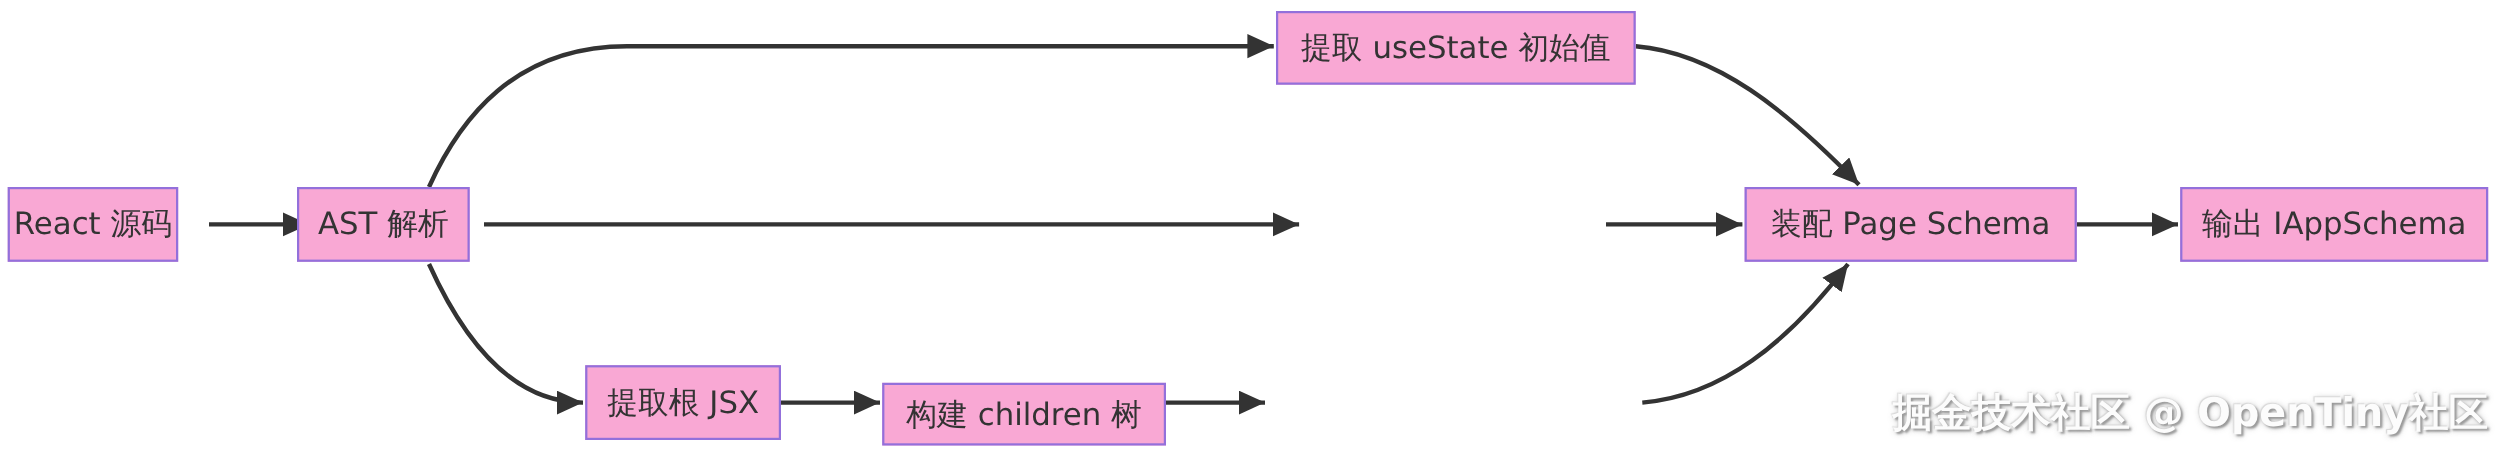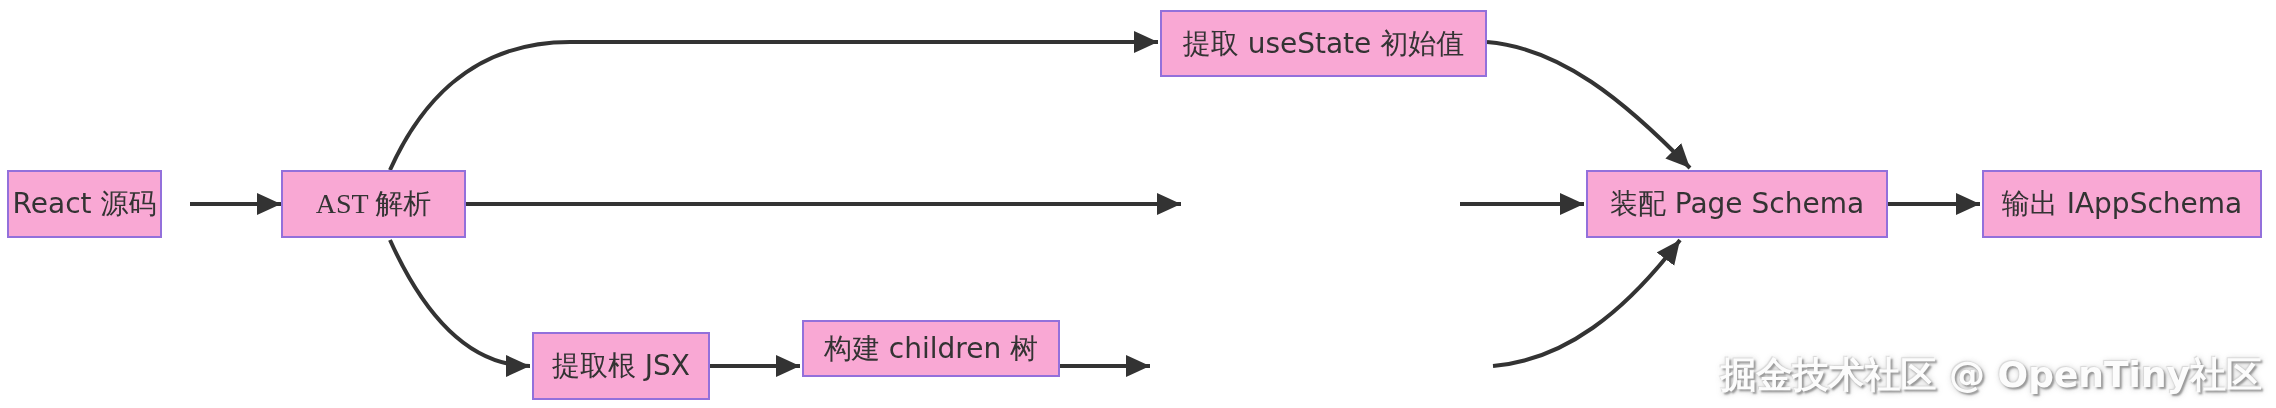--- a/index.html
+++ b/index.html
@@ -67,28 +67,28 @@
       <path d="M1060,366 L1150,366" marker-end="url(#arrowhead)"></path>
       <path d="M1487,42 C1560,48 1624,100 1690,168" marker-end="url(#arrowhead)"></path>
       <path d="M1460,204 L1584,204" marker-end="url(#arrowhead)"></path>
       <path d="M1493,366 C1565,360 1625,312 1680,240" marker-end="url(#arrowhead)"></path>
       <path d="M1888,204 L1980,204" marker-end="url(#arrowhead)"></path>
     </g>
   </svg>
 
   <div class="node" style="left:7px;   top:170px; width:155px; height:68px;">React 源码</div>
 
-  <div class="node" style="left:281px; top:170px; width:185px; height:68px;font-family:Liberation Serif, serif;">AST 解析</div>
+  <div class="node" style="left:270px; top:170px; width:157px; height:68px;">AST 解析</div>
 
   <div class="node" style="left:1160px; top:10px; width:327px; height:67px;">提取 useState 初始值</div>
 
 
   <div class="node" style="left:532px; top:332px; width:178px; height:68px;">提取根 JSX</div>
 
-  <div class="node" style="left:802px; top:320px; width:258px; height:57px;">构建 children 树</div>
+  <div class="node" style="left:802px; top:348px; width:258px; height:57px;">构建 children 树</div>
 
 
   <div class="node" style="left:1586px; top:170px; width:302px; height:68px;">装配 Page Schema</div>
 
   <div class="node" style="left:1982px; top:170px; width:280px; height:68px;">输出 IAppSchema</div>
 
   <div class="watermark">掘金技术社区 @ OpenTiny社区</div>
 
 </div>
 

